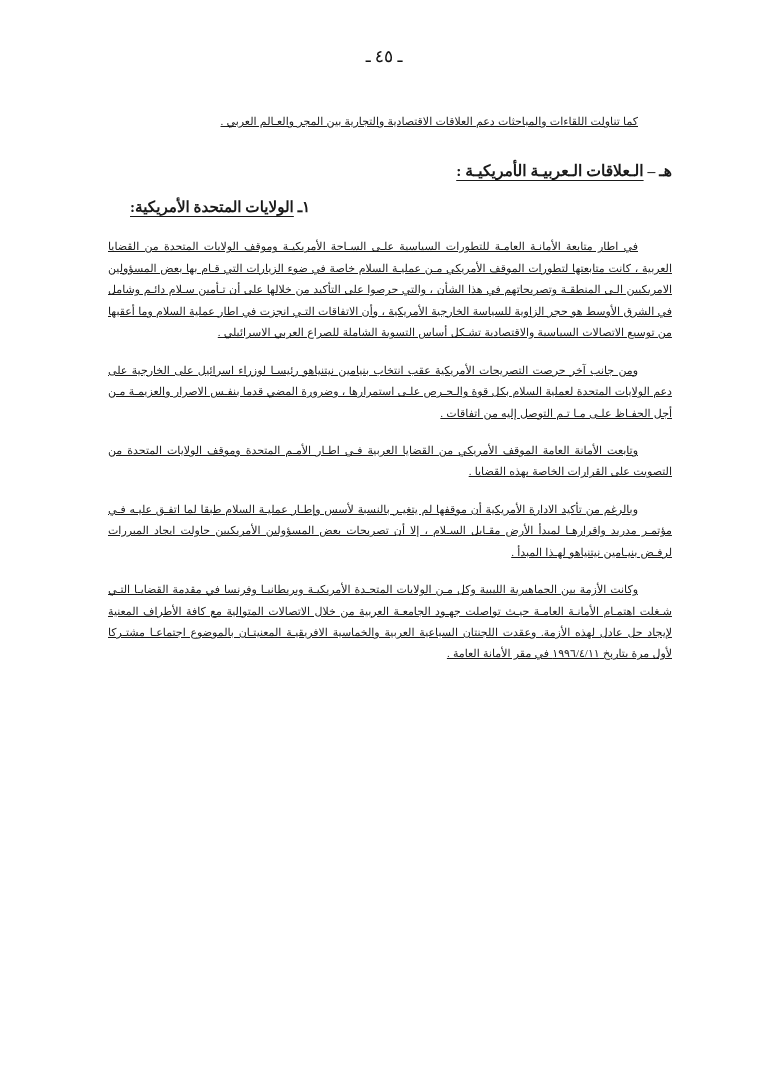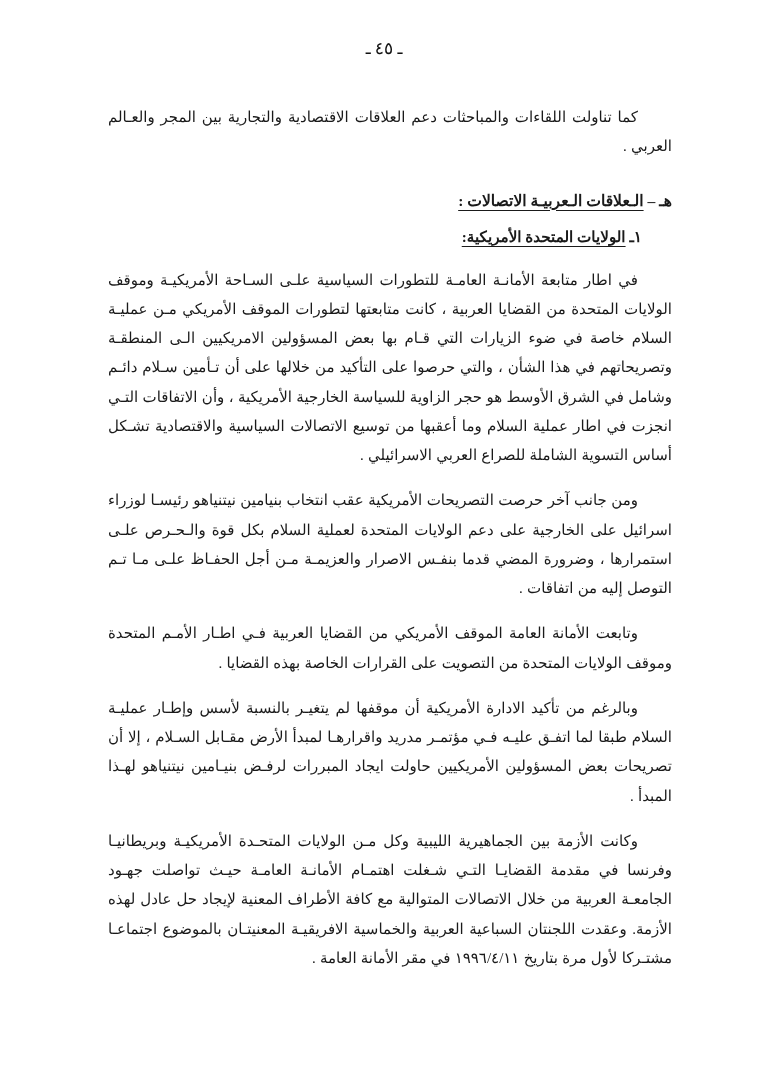--- a/index.html
+++ b/index.html
@@ -19,49 +19,50 @@
     width: 768px;
     height: 1085px;
     box-sizing: border-box;
     padding: 38px 96px 40px 96px;
     position: relative;
   }
   .page-number {
     text-align: center;
     font-size: 17px;
     letter-spacing: 1px;
-    margin: 0 0 44px 0;
+    margin: 8px 0 44px 0;
     direction: rtl;
     color: #111;
   }
   p.para {
-    font-size: 15px;
+    font-size: 11px;
     line-height: 1.95;
     text-align: justify;
     text-align-last: right;
     direction: rtl;
     margin: 0 0 16px 12px;
     text-indent: 34px;
     word-spacing: 0.5px;
+    text-decoration: underline;
   }
   .section-heading {
     direction: rtl;
     text-align: right;
     font-size: 15.6px;
     font-weight: bold;
     margin: 30px 0 18px 0;
     letter-spacing: 0.3px;
   }
   .section-heading .underline {
     text-decoration: underline;
     text-underline-offset: 4px;
   }
   .sub-heading {
     direction: rtl;
-    text-align: right;
+    text-align: left;
     font-size: 15.2px;
     font-weight: bold;
     margin: 16px 0 20px 34px;
     padding-right: 30px;
   }
   .sub-heading .underline {
     text-decoration: underline;
     text-underline-offset: 4px;
   }
 </style>
@@ -69,21 +70,21 @@
 <body>
 
 <div class="page">
 
   <div class="page-number">ـ ٤٥ ـ</div>
 
   <p class="para">كما تناولت اللقاءات والمباحثات دعم العلاقات الاقتصادية والتجارية بين المجر والعـالم العربي .</p>
 
   <div class="section-heading">
     <span>هـ –</span>
-    <span class="underline">الـعلاقات الـعربيـة الاتصالات :</span>
+    <span class="underline">الـعلاقات الـعربيـة الأمريكيـة :</span>
   </div>
 
   <div class="sub-heading">
     <span>١ـ</span>
     <span class="underline">الولايات المتحدة الأمريكية:</span>
   </div>
 
   <p class="para">في اطار متابعة الأمانـة العامـة للتطورات السياسية علـى السـاحة الأمريكيـة وموقف الولايات المتحدة من القضايا العربية ، كانت متابعتها لتطورات  الموقف الأمريكي مـن عمليـة السلام خاصة في ضوء الزيارات التي قـام بها بعض المسؤولين الامريكيين الـى المنطقـة وتصريحاتهم في هذا الشأن ، والتي حرصوا على التأكيد من خلالها على أن تـأمين سـلام دائـم وشامل في الشرق الأوسط هو حجر الزاوية للسياسة الخارجية الأمريكية ، وأن الاتفاقات التـي انجزت في اطار عملية السلام وما أعقبها من توسيع الاتصالات  السياسية والاقتصادية تشـكل أساس التسوية الشاملة للصراع العربي الاسرائيلي .</p>
   <p class="para">ومن جانب آخر حرصت التصريحات الأمريكية عقب انتخاب بنيامين نيتنياهو رئيسـا لوزراء اسرائيل على الخارجية على دعم الولايات المتحدة لعملية السلام بكل قوة والـحـرص علـى استمرارها ، وضرورة المضي قدما بنفـس الاصرار والعزيمـة مـن أجل الحفـاظ علـى مـا تـم التوصل إليه من اتفاقات .</p>
   <p class="para">وتابعت الأمانة العامة الموقف الأمريكي من القضايا  العربية فـي اطـار الأمـم المتحدة وموقف الولايات المتحدة من التصويت على القرارات الخاصة بهذه القضايا .</p>

